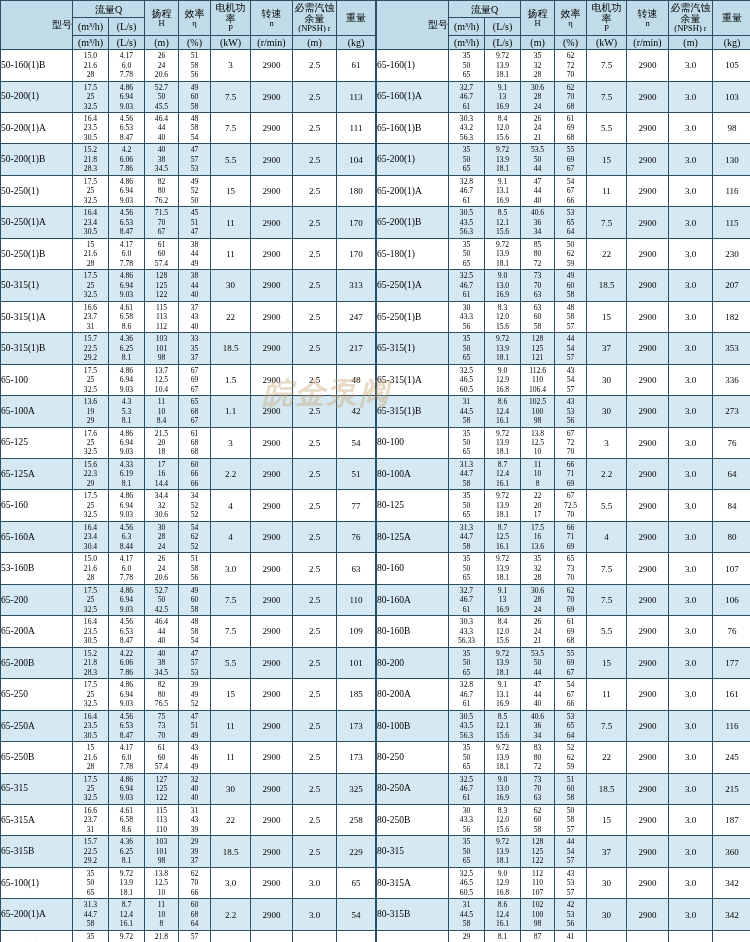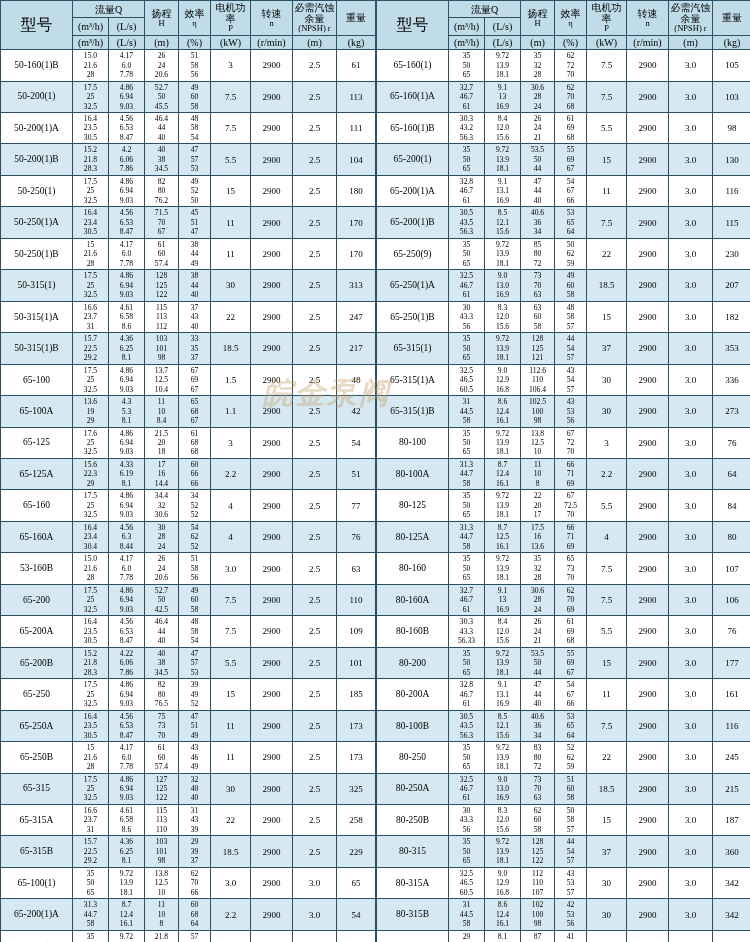--- a/index.html
+++ b/index.html
@@ -34,28 +34,28 @@
     font-size: 8.5px;
     line-height: 1.12;
     color: #000;
   }
   thead th {
     background: #bfdce8;
     font-weight: normal;
     font-size: 10px;
     padding: 1px 0;
   }
-  thead th.model { font-size: 16px; }
+  thead th.model { font-size: 10px; text-align: right; }
   thead th.big { font-size: 10px; }
   thead th .sub { font-size: 8.5px; display: block; }
   tbody tr td { height: 30.4px; }
   tbody tr.alt td { background: #d6e9f2; }
   tbody tr td.model-cell {
     font-size: 9.5px;
-    text-align: center;
+    text-align: left;
     white-space: nowrap;
   }
   td.multi {
     font-size: 7.6px;
     line-height: 1.25;
     white-space: pre-line;
     padding: 1px 0;
   }
   td.num { font-size: 9px; }
   .watermark {
@@ -833,21 +833,21 @@
 34</td>
           <td class="multi">53
 65
 64</td>
           <td class="num">7.5</td>
           <td class="num">2900</td>
           <td class="num">3.0</td>
           <td class="num">115</td>
         </tr>
         <tr>
-          <td class="model-cell">65-250(9)</td>
+          <td class="model-cell">65-180(1)</td>
           <td class="multi">35
 50
 65</td>
           <td class="multi">9.72
 13.9
 18.1</td>
           <td class="multi">85
 80
 72</td>
           <td class="multi">50

